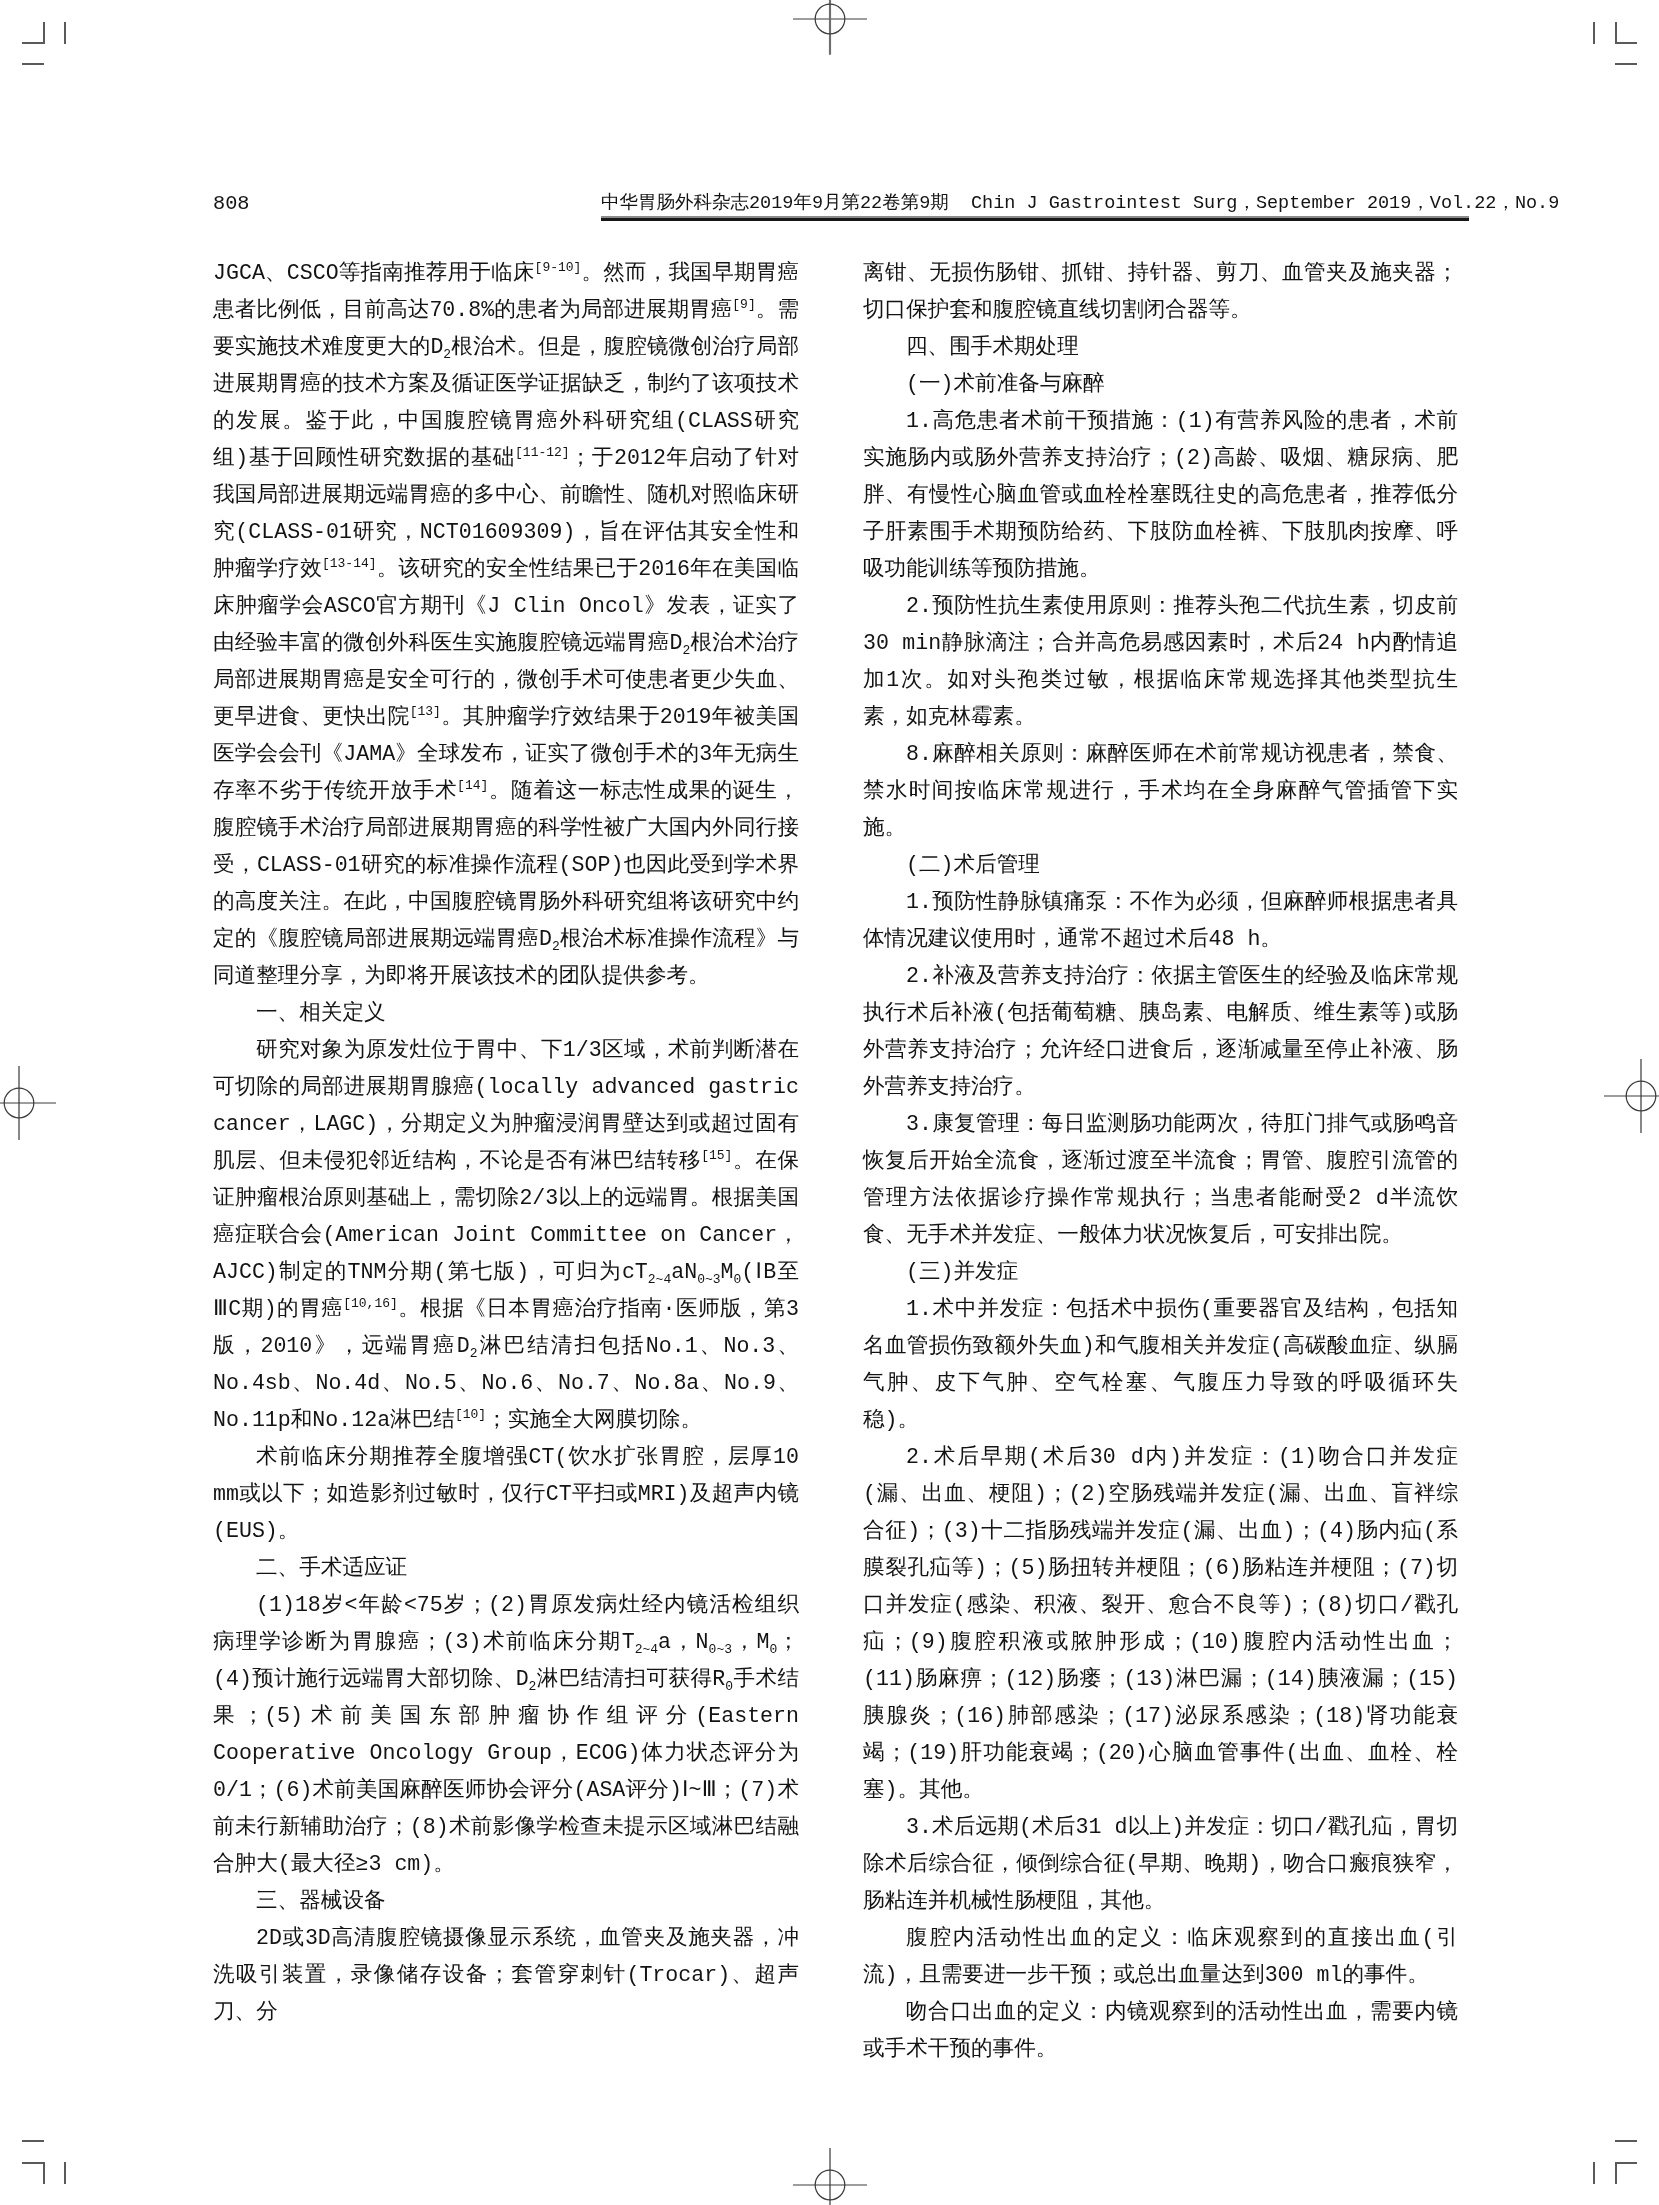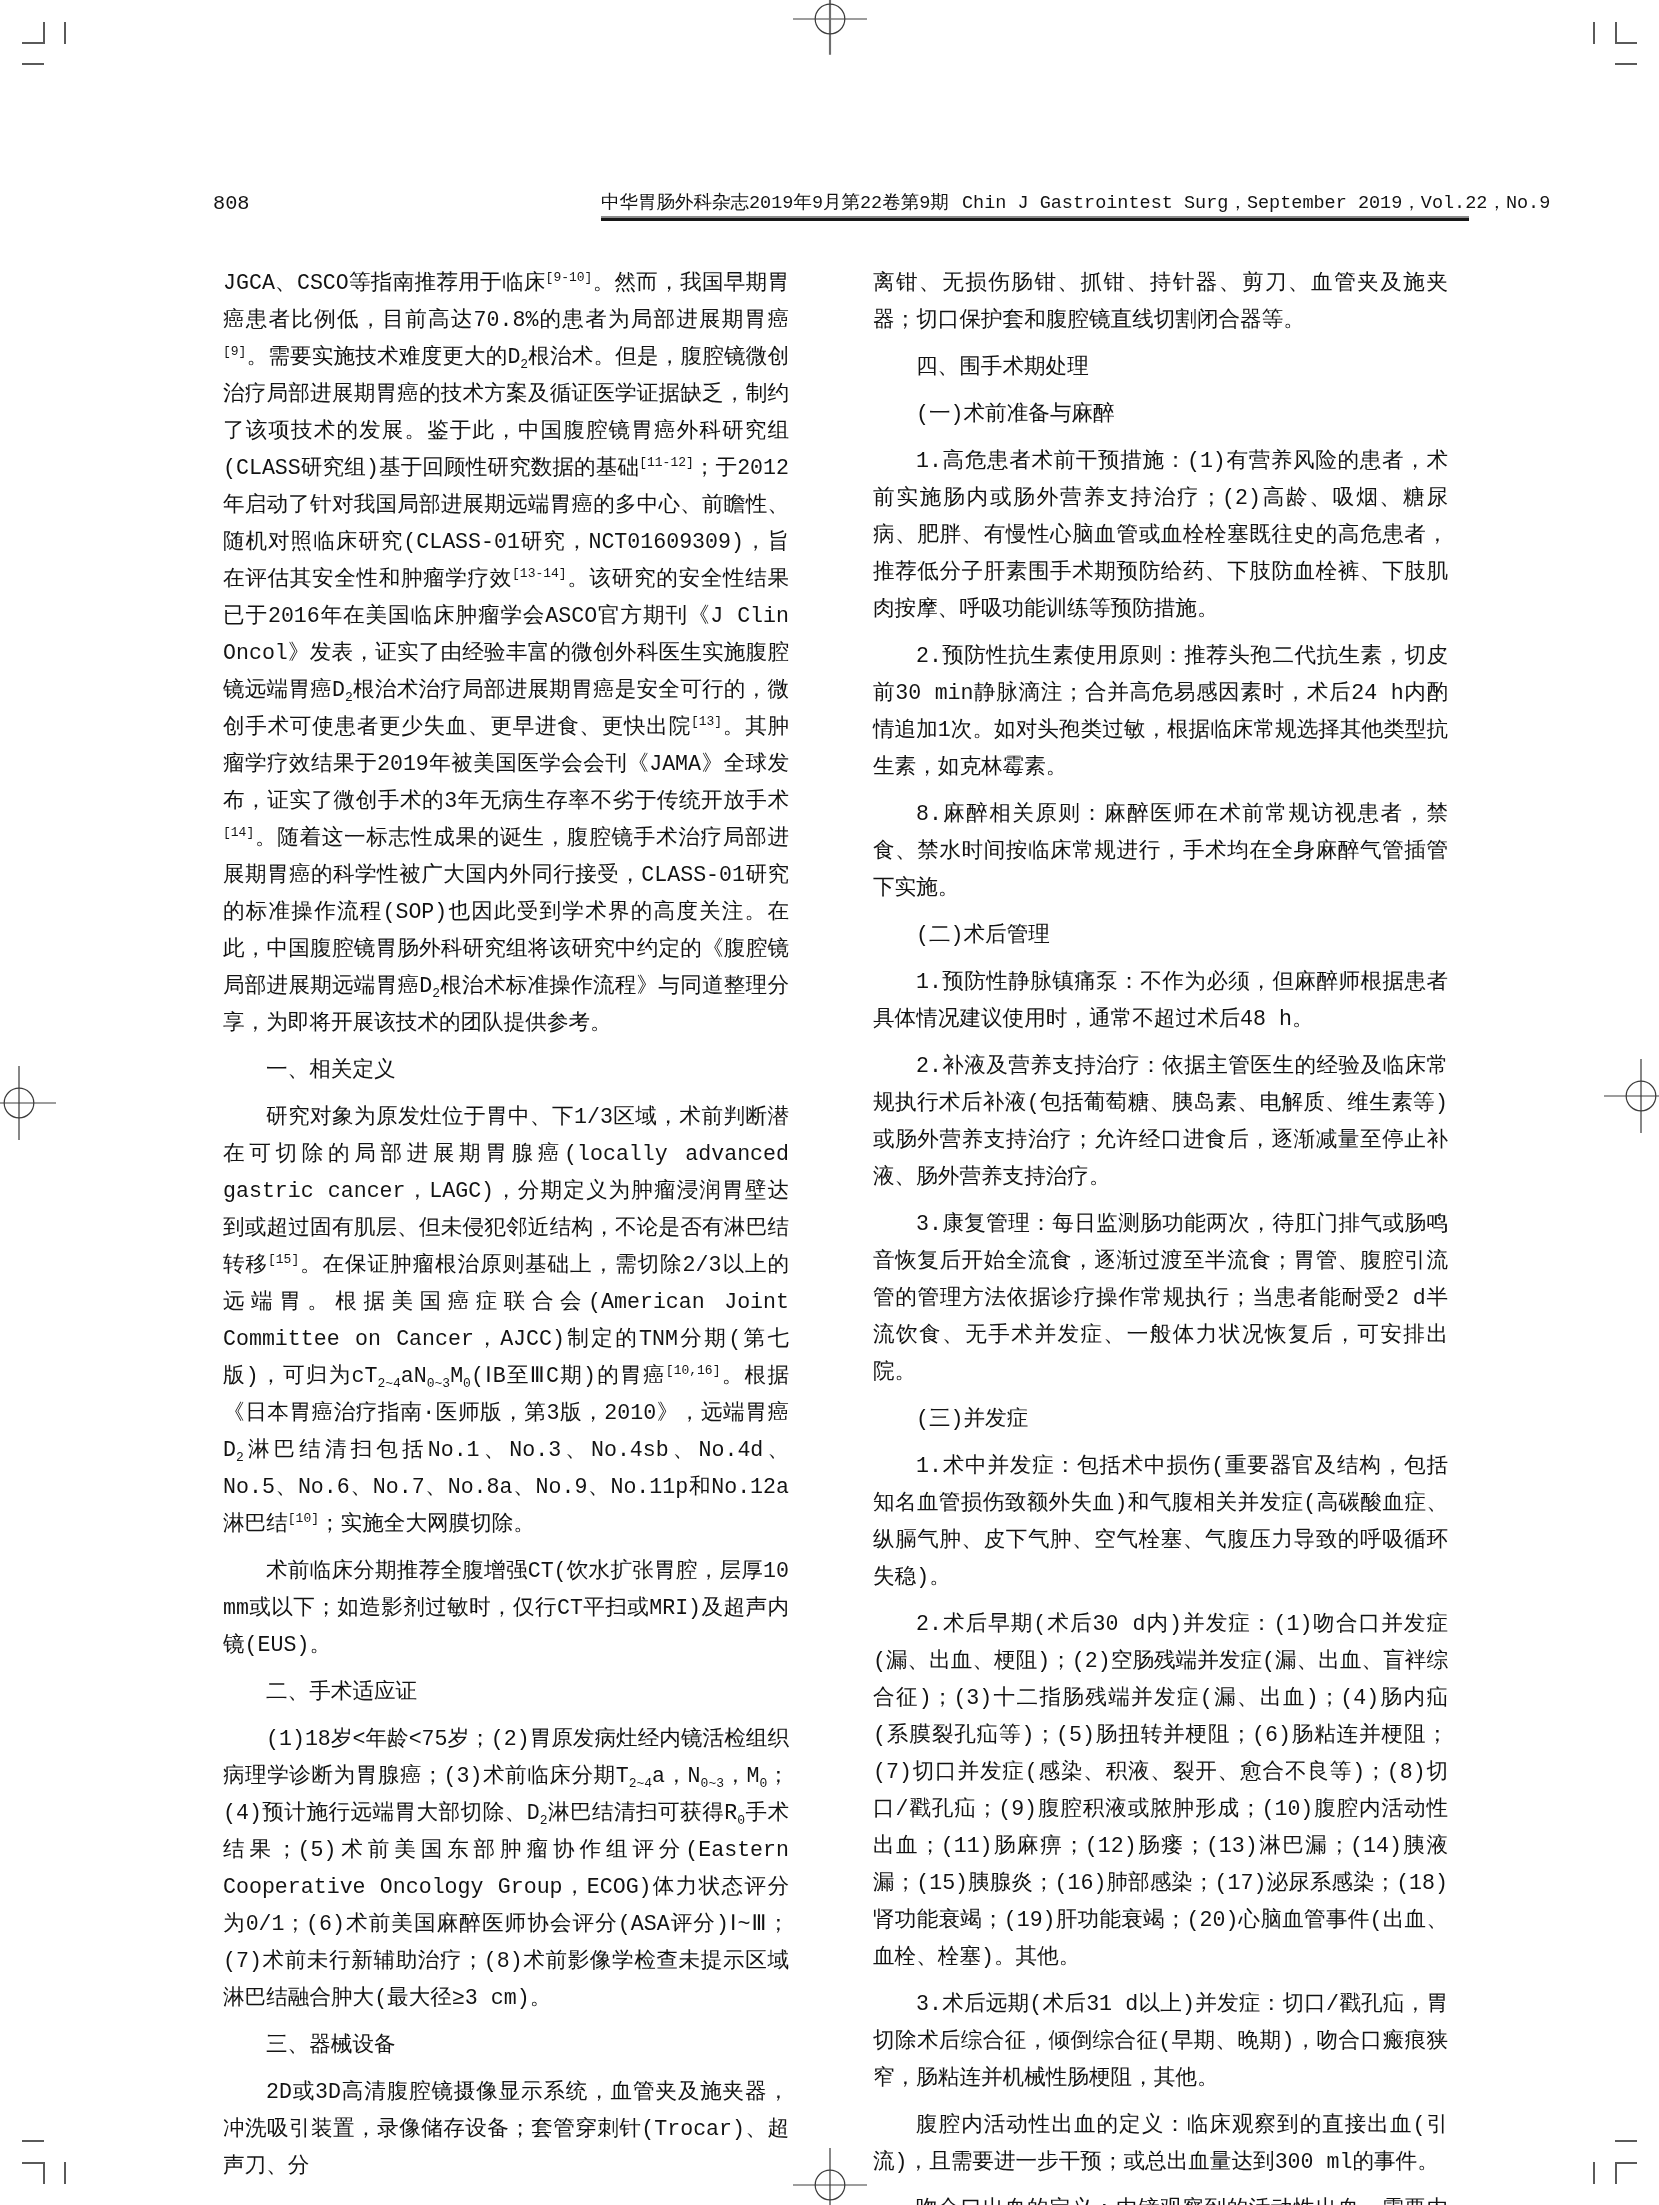--- a/index.html
+++ b/index.html
@@ -14,34 +14,34 @@
 
   
   .page-number {
     position: absolute; left: 213px; top: 191px;
     font-size: 20.3px; line-height: 25px;
   }
   .running-head {
     position: absolute; left: 601px; top: 192px; width: 868px;
     text-align: center; font-size: 18.5px; line-height: 23.4px; white-space: nowrap;
   }
-  .running-head .en { margin-left: 2px; }
+  .running-head .en { margin-left: 11px; }
   .head-rule { position: absolute; left: 601px; top: 216px; width: 868px; }
   .head-rule .thin  { height: 1.8px; background: #8d8d8d; }
   .head-rule .thick { height: 3.1px; background: #171717; }
 
   
   .column {
     position: absolute; top: 255px;
     font-size: 21.6px; line-height: 37px;
     text-align: justify;
   }
   #col-left  { left: 213px;  width: 586px; }
   #col-right { left: 863px; width: 595px; }
-  p.para { margin: 10px; padding: 0; }
+  p.para { margin: 0; padding: 0; }
   p.indent { text-indent: 43px; }
   sup { font-size: 13px; line-height: 0; vertical-align: super; }
   sub { font-size: 13px; line-height: 0; vertical-align: sub; }
 
   
   .cm { position: absolute; background: #5a5a5a; }
 
   
   .regmark { position: absolute; width: 74px; height: 74px; }
 </style>

